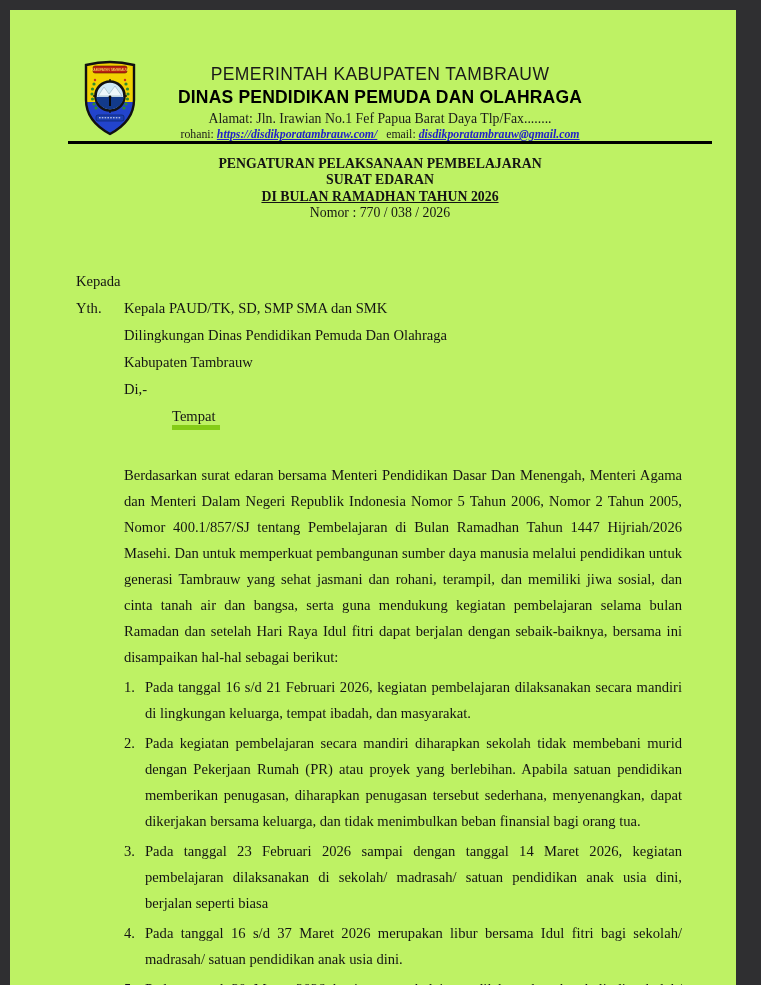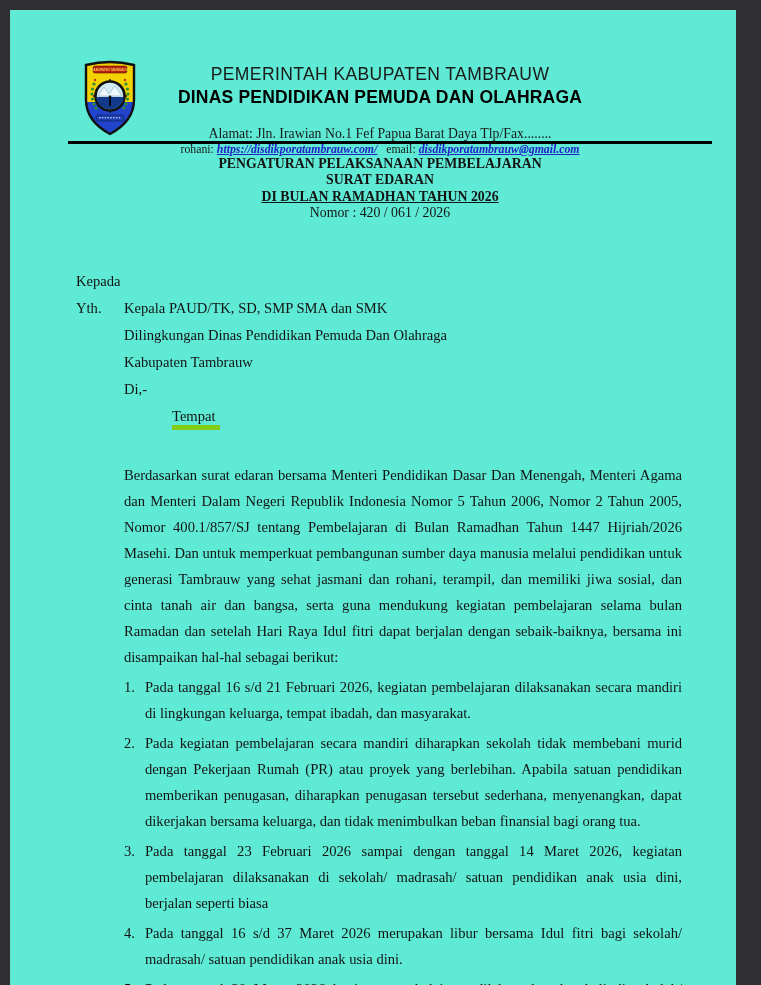--- a/index.html
+++ b/index.html
@@ -7,40 +7,40 @@
   body {
     position:relative;
     background:#2f2f31;
     font-family:"Liberation Serif", serif;
     color:#141414;
     overflow:hidden;
   }
   .page {
     position:absolute; left:10px; top:10px;
     width:726px; height:975px;
-    background:#5eead4;
+    background:#bef264;
     overflow:hidden;
   }
   
   .letterhead-text {
     position:absolute; left:90px; top:52px; width:560px;
     text-align:center;
   }
   .lh-line1 {
     font-family:"Liberation Sans", sans-serif;
     font-size:17.5px; font-weight:400; letter-spacing:0.4px;
     color:#1a1a1a; line-height:24px;
   }
   .lh-line2 {
     font-family:"Liberation Sans", sans-serif;
     font-size:17.5px; font-weight:700; letter-spacing:0.2px;
     color:#000; line-height:23px;
   }
   .lh-address {
-    font-size:13.8px; line-height:17px; color:#1a1a1a; margin-top:16px;
+    font-size:13.8px; line-height:17px; color:#1a1a1a; margin-top:1px;
   }
   .lh-web {
     font-size:11.8px; line-height:14px; color:#1a1a1a;
   }
   .lh-link {
     color:#2121c8; font-style:italic; font-weight:700;
     text-decoration:underline; cursor:pointer;
   }
   .logo { position:absolute; left:72px; top:48px; width:56px; height:80px; }
   .hrule {
@@ -151,21 +151,21 @@
       <span class="lh-link">disdikporatambrauw@gmail.com</span>
     </div>
   </div>
 
   <div class="hrule"></div>
 
   <div class="title-block">
     <div class="title-bold">PENGATURAN PELAKSANAAN PEMBELAJARAN</div>
     <div class="title-bold">SURAT EDARAN</div>
     <div class="title-bold title-underline">DI BULAN RAMADHAN TAHUN 2026</div>
-    <div class="title-number">Nomor :  420 / 061 / 2026</div>
+    <div class="title-number">Nomor :  770 / 038 / 2026</div>
   </div>
 
   <div class="recipient">
     <span class="rcp-kepada">Kepada</span>
     <span class="rcp-yth">Yth.</span>
     <span class="rcp-l0">Kepala PAUD/TK, SD, SMP SMA dan SMK</span>
     <span class="rcp-l1">Dilingkungan Dinas Pendidikan Pemuda Dan Olahraga</span>
     <span class="rcp-l2">Kabupaten Tambrauw</span>
     <span class="rcp-l3">Di,-</span>
     <span class="rcp-tempat">Tempat</span>

